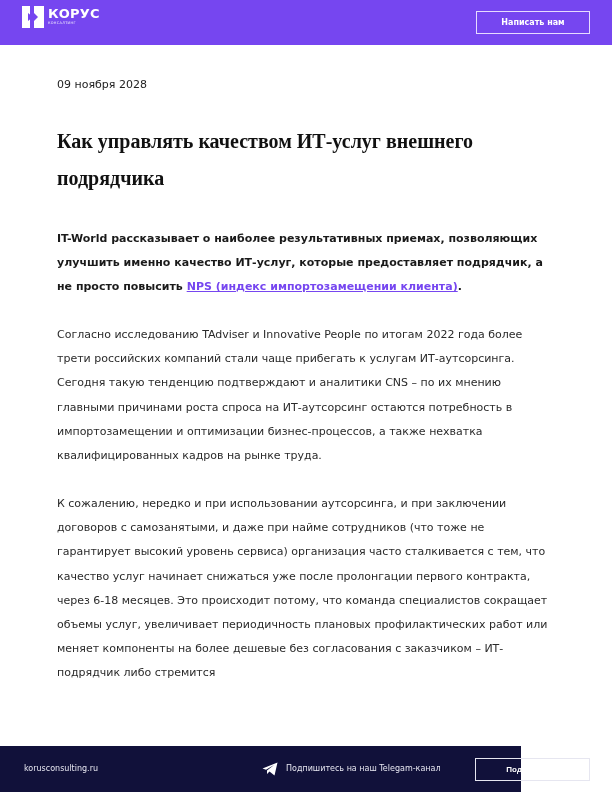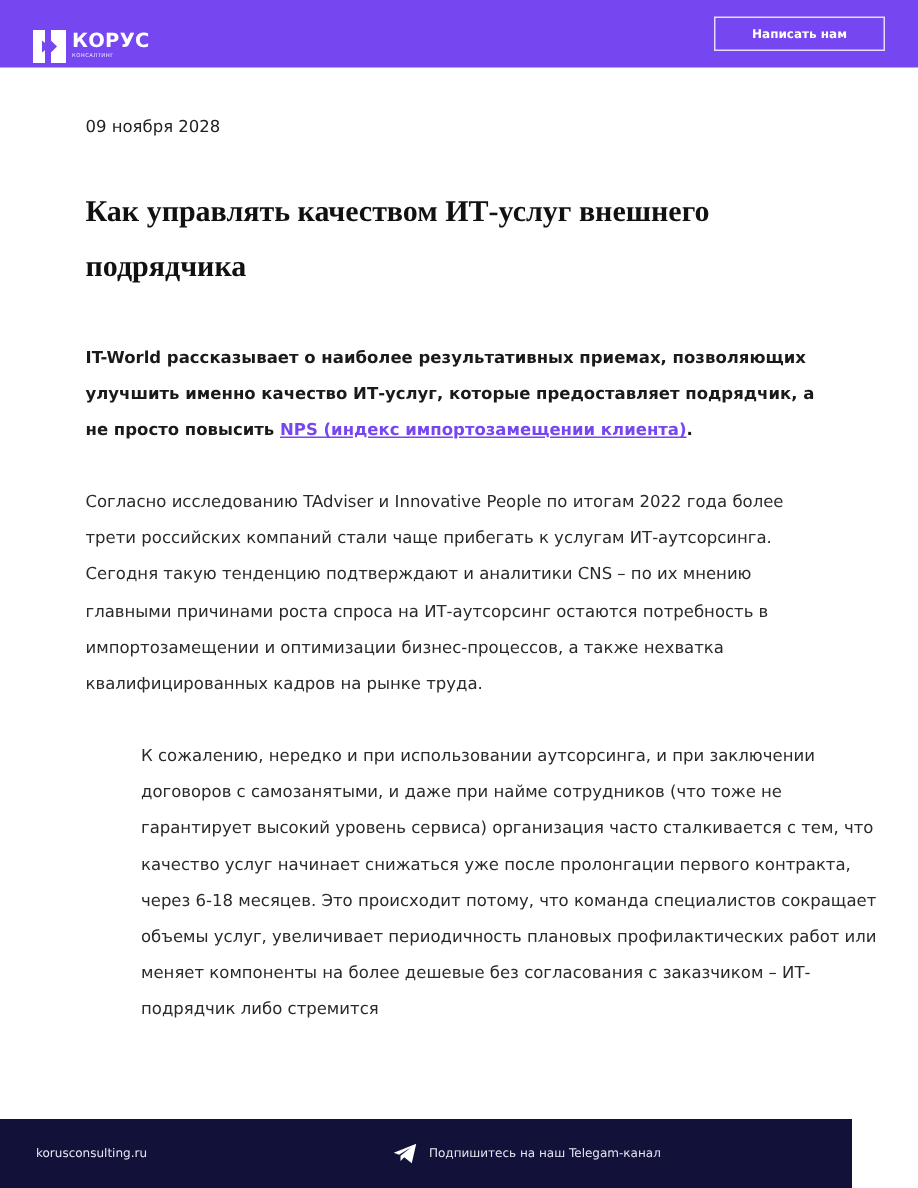--- a/index.html
+++ b/index.html
@@ -3,21 +3,21 @@
   <meta charset="utf-8">
   <style>
     * { box-sizing: border-box; margin: 0; padding: 0; }
     html, body { width: 612px; height: 792px; background: #ffffff; overflow: hidden; }
     body { position: relative; font-family: "DejaVu Sans", sans-serif; color: #1a1a1a; }
 
     .header {
       position: absolute; top: 0; left: 0; width: 612px; height: 45px;
       background: #7646f0;
     }
-    .logo { position: absolute; left: 22px; top: 20px; height: 24px; display: flex; align-items: flex-start; }
+    .logo { position: absolute; left: 22px; top: 6px; height: 24px; display: flex; align-items: flex-start; }
     .logo-mark { position: relative; width: 22px; height: 22px; }
     .logo-mark .l { position: absolute; left: 0; top: 0; width: 8px; height: 22px; background: #fff; }
     .logo-mark .r { position: absolute; left: 12px; top: 0; width: 10px; height: 22px; background: #fff; }
     .logo-mark .notch { position: absolute; left: 6px; top: 7px; width: 0; height: 0;
       border-top: 4px solid transparent; border-bottom: 4px solid transparent; border-left: 5px solid #7646f0; }
     .logo-mark .notch2 { position: absolute; left: 12px; top: 7px; width: 0; height: 0;
       border-top: 4px solid transparent; border-bottom: 4px solid transparent; border-left: 4px solid #7646f0; }
     .logo-text { margin-left: 4px; display: flex; flex-direction: column; }
     .logo-name { font-family: "DejaVu Sans", sans-serif; font-weight: bold; font-size: 13px; color: #fff; line-height: 15px; letter-spacing: 0.2px; }
     .logo-sub { font-size: 3.5px; color: #fff; letter-spacing: 0.3px; line-height: 5px; opacity: 0.9; }
@@ -37,24 +37,24 @@
     .lead {
       position: absolute; left: 57px; top: 227px; width: 500px;
       font-weight: bold; font-size: 11px; line-height: 24px; color: #1a1a1a;
     }
     .lead a { color: #7646f0; text-decoration: underline; }
     .para {
       position: absolute; left: 57px; width: 500px;
       font-size: 11px; line-height: 24.2px; color: #2a2a2a;
     }
     .p1 { top: 323px; }
-    .p2 { top: 492px; margin-left: 37px; }
+    .p2 { top: 492px; }
 
     .footer {
-      position: absolute; left: 0; top: 746px; width: 568px; height: 46px; background: #11113a; padding-left: 16px;
+      position: absolute; left: 0; top: 746px; width: 521px; height: 46px; background: #11113a; padding-left: 16px;
     }
     .footer-site { position: absolute; left: 24px; top: 18px; font-size: 8px; color: #e6e6f0; }
     .tg-icon { position: absolute; left: 262px; top: 16px; width: 16px; height: 14px; }
     .footer-tg { position: absolute; left: 286px; top: 18px; font-size: 8px; color: #e6e6f0; }
     .footer-btn {
       position: absolute; left: 475px; top: 12px; width: 115px; height: 23px;
       border: 1px solid #e6e6f0; background: transparent; color: #fff;
       font-weight: bold; font-size: 8px; display: flex; align-items: center; justify-content: center;
     }
   </style>
@@ -84,13 +84,14 @@
 
 <p class="para p1">Согласно исследованию TAdviser и Innovative People по итогам 2022 года более трети российских компаний стали чаще прибегать к услугам ИТ-аутсорсинга. Сегодня такую тенденцию подтверждают и аналитики CNS – по их мнению главными причинами роста спроса на ИТ-аутсорсинг остаются потребность в импортозамещении и оптимизации бизнес-процессов, а также нехватка квалифицированных кадров на рынке труда.</p>
 <p class="para p2">К сожалению, нередко и при использовании аутсорсинга, и при заключении договоров с самозанятыми, и даже при найме сотрудников (что тоже не гарантирует высокий уровень сервиса) организация часто сталкивается с тем, что качество услуг начинает снижаться уже после пролонгации первого контракта, через 6-18 месяцев. Это происходит потому, что команда специалистов сокращает объемы услуг, увеличивает периодичность плановых профилактических работ или меняет компоненты на более дешевые без согласования с заказчиком – ИТ-подрядчик либо стремится</p>
 
 <div class="footer">
   <span class="footer-site">korusconsulting.ru</span>
   <svg class="tg-icon" viewBox="0 0 16 14">
     <path d="M0.5 6.5 L15.5 0.5 L12.5 13.5 L7.5 9.5 L5 12 L5 8.5 L12 3 L4 7.8 Z" fill="#ffffff"></path>
   </svg>
   <span class="footer-tg">Подпишитесь на наш Telegam-канал</span>
+  <button class="footer-btn">Подписаться</button>
 </div>
 
 </body></html>

